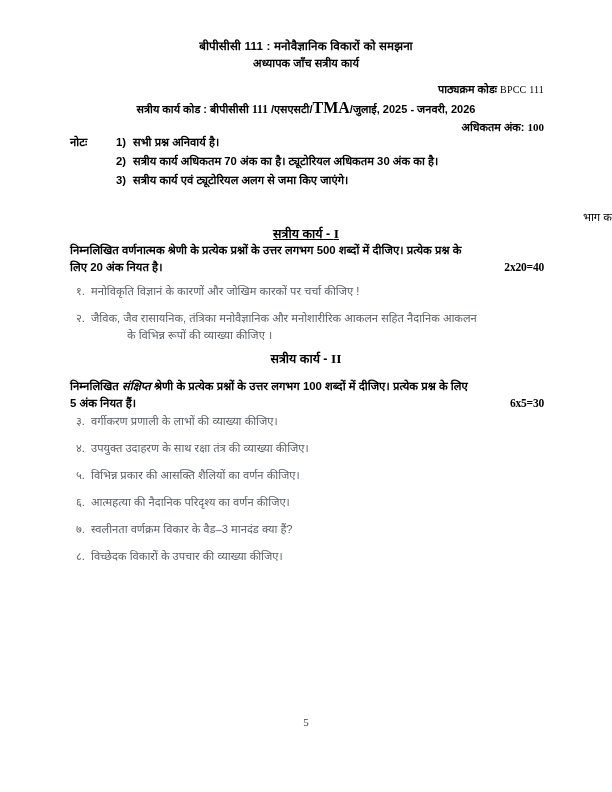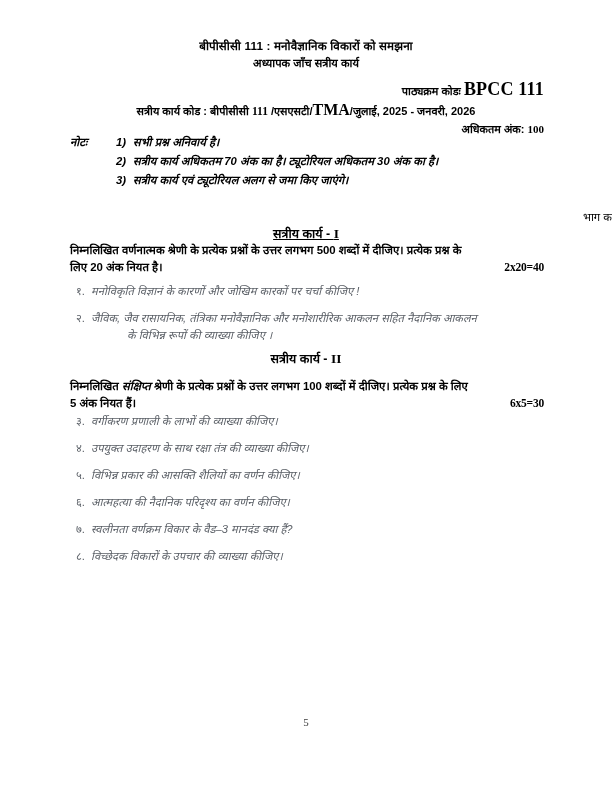--- a/index.html
+++ b/index.html
@@ -55,22 +55,22 @@
     text-align: right;
     font-weight: bold;
     font-size: 11px;
     line-height: 15px;
     margin-top: 11px;
     color: #000000;
     white-space: nowrap;
   }
   .course-code-line .latin {
     font-family: "Liberation Serif", "DejaVu Serif", serif;
-    font-size: 18px;
-    font-weight: bold;
+    font-size: 10px;
+    font-weight: normal;
     letter-spacing: 0.2px;
   }
 
   .assign-code-line {
     text-align: center;
     font-weight: bold;
     font-size: 11px;
     line-height: 15px;
     margin-top: 3px;
     color: #000000;
@@ -105,21 +105,20 @@
   
   .notes-block {
     position: absolute;
     left: 70px;
     top: 133px;
     width: 470px;
   }
   .notes-row {
     display: flex;
     align-items: flex-start;
-    font-style: italic;
   }
   .notes-label {
     font-weight: bold;
     font-size: 11.3px;
     line-height: 19px;
     width: 46px;
     flex: 0 0 46px;
     color: #000000;
   }
   .notes-items {
@@ -195,21 +194,20 @@
     display: flex;
     align-items: flex-start;
   }
   .q-num {
     flex: 0 0 15px;
     width: 15px;
     color: #5a5f66;
   }
   .q-text {
     flex: 1 1 auto;
-    font-style: italic;
   }
   .q-text .l2 {
     display: block;
     text-indent: 36px;
   }
   .q-wide .q-text {
     text-align: justify;
   }
 
   

